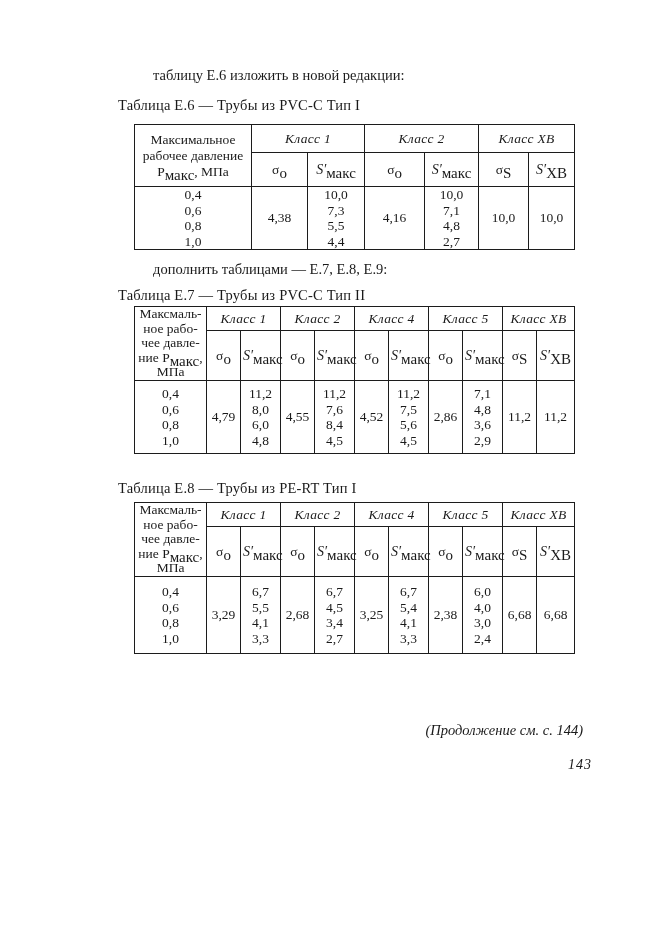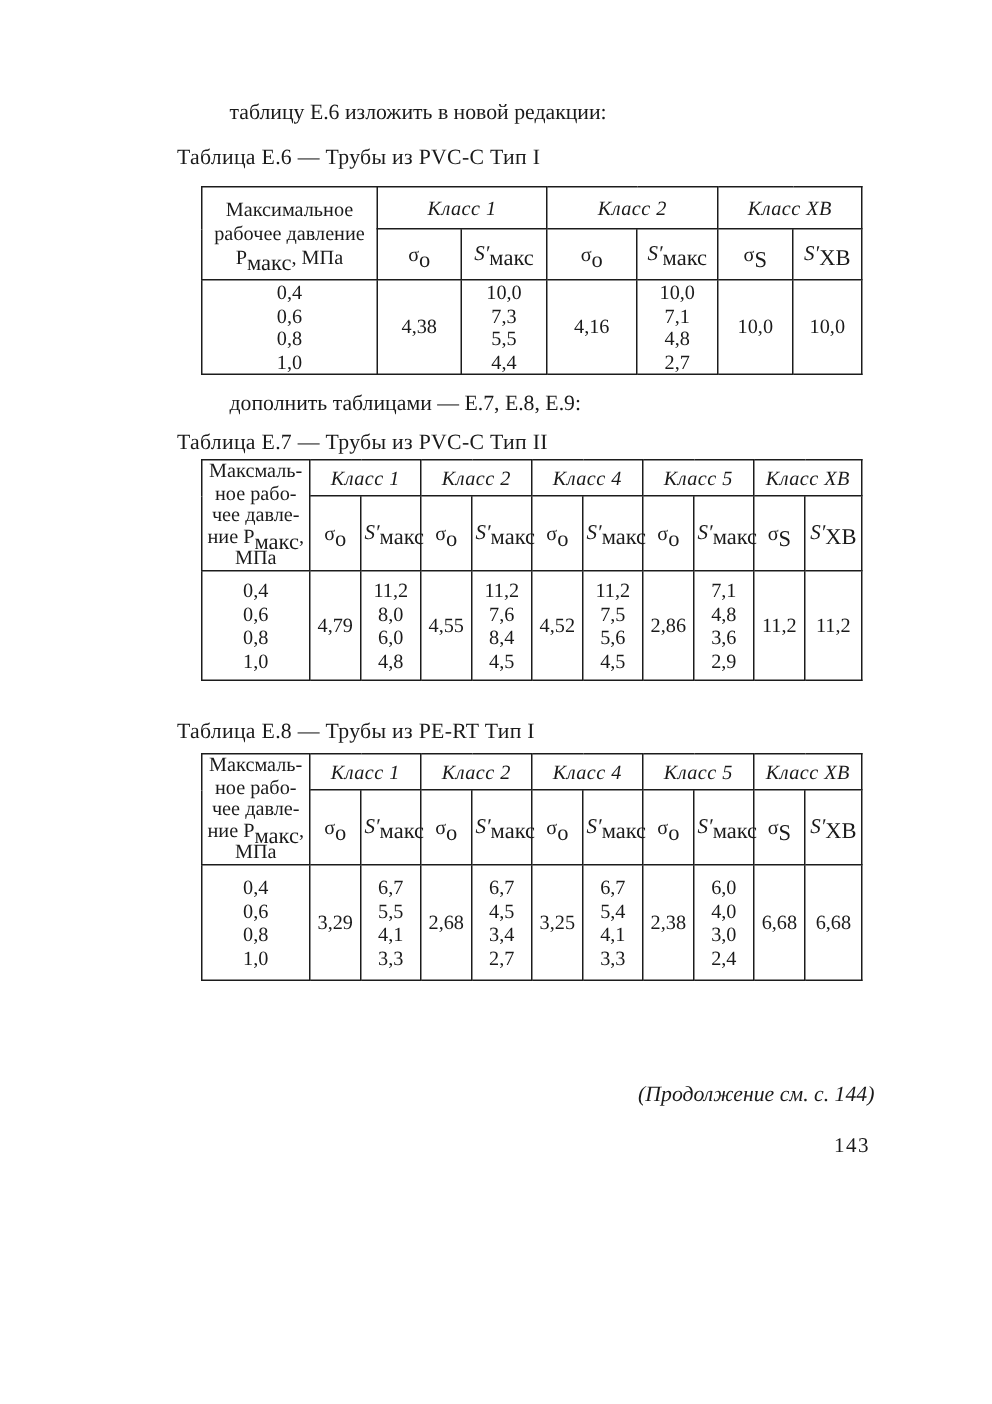--- a/index.html
+++ b/index.html
@@ -277,13 +277,13 @@
       <div>2,4</div>
     </td>
     <td>6,68</td>
     <td>6,68</td>
   </tr>
 </tbody>
   </table>
 
 <div class="abs footer-cont" style="right:78px; top:722px;">(Продолжение см. с. 144)</div>
 
-<div class="abs page-num" style="right:81px; top:757px;">143</div>
+<div class="abs page-num" style="right:69px; top:757px;font-style:italic;">143</div>
 
 </body></html>

